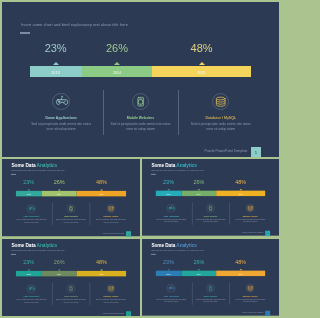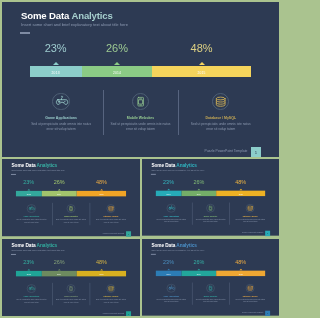--- a/index.html
+++ b/index.html
@@ -29,21 +29,20 @@
   .footer { position:absolute; left:202.4px; top:146.6px; font-size:3.4px; color:#8c99b0; white-space:nowrap;}
   .badge { position:absolute; left:248.6px; top:145.1px; width:10.5px; height:10.5px; display:flex; align-items:center; justify-content:center;
            font-size:4.2px; color:#2d3a53; }
 </style>
 </head>
 <body>
 
 <div class="deck">
   <div class="cell" style="grid-column:1/4">
       <div class="slide" id="s0">
-        <div class="t-title"><span>Some Data </span><span style="color:#a6cfce">Analytics</span></div>
         <div class="t-sub">Insert some short and brief explanatory text about title here</div>
         <div class="t-dash"></div>
         <div class="pct" style="left:27.5px;width:52.3px;color:#9ecccf">23%</div>
         <div class="pct" style="left:79.8px;width:70.3px;color:#9ecb93">26%</div>
         <div class="pct" style="left:150.1px;width:98.9px;color:#ddd083">48%</div>
         <div class="bar">
           <div class="seg" style="width:52.3px;background:#8ccdca">
             <div class="tri" style="border-bottom:3.2px solid #8ccdca"></div>
             <span class="seglabel">2013</span>
           </div>

